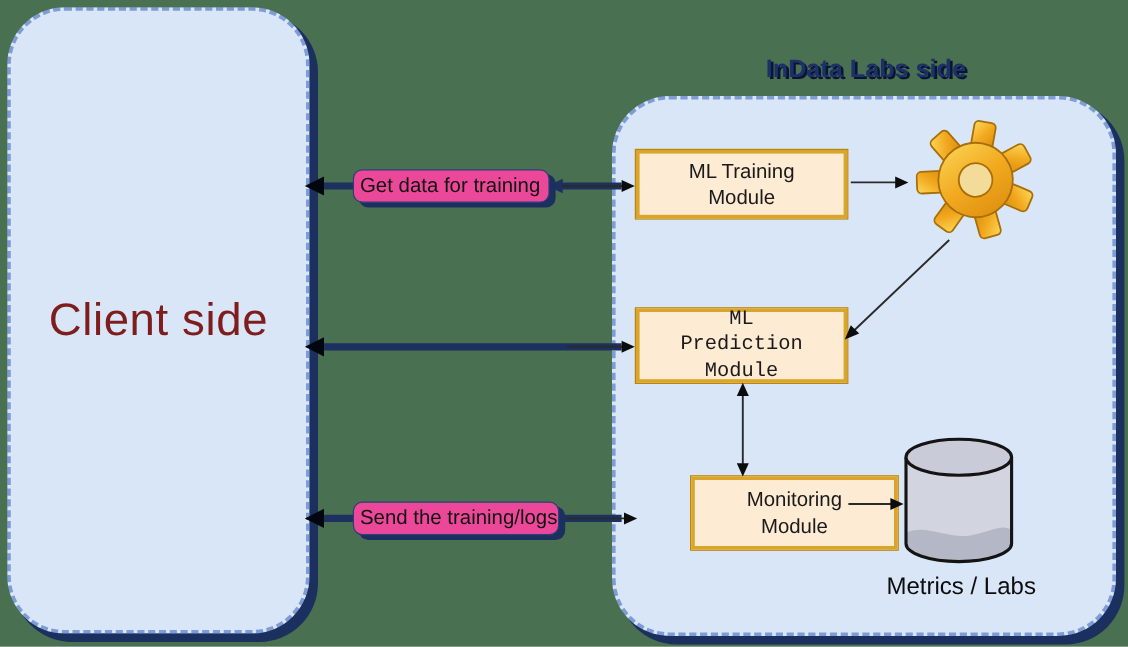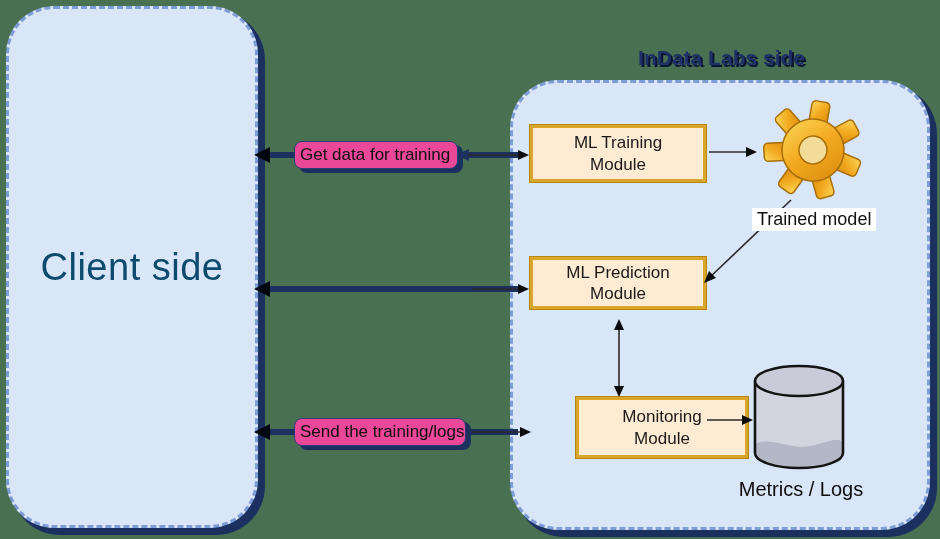--- a/index.html
+++ b/index.html
@@ -13,41 +13,41 @@
     background:#d9e6f8;
     border:3px dashed #7e9dd6;
     border-radius:48px;
     box-shadow:6px 6px 0 1px #1c3060;
   }
   #client-panel {
     left:6px; top:6px; width:252px; height:522px;
     display:flex; align-items:center; justify-content:center;
   }
   #client-panel .panel-label {
-    font-size:38px; color:#0c4a6e; letter-spacing:0.5px;text-align:center;
+    font-size:38px; color:#7f1d1d; letter-spacing:0.5px;text-align:center;
   }
   #indata-panel {
     left:510px; top:80px; width:420px; height:450px;
   }
   #indata-title {
     position:absolute; left:560px; top:46px; width:245px;
     text-align:right; font-size:21px; font-weight:bold;
     color:#1d3168; text-shadow:2px 2px 0 #0a1534;
   }
   .module {
     position:absolute;
     background:#fdebd3;
     border:3px solid #d9a62b;
     box-shadow:0 0 0 1px #b8860b;
     display:flex; align-items:center; justify-content:center;
     text-align:center; font-size:17px; color:#1a1a1a; line-height:1.25;
   }
   .module span { display:inline-block; max-width:118px; }
   #module-training   { left:530px; top:125px; width:176px; height:57px; }
-  #module-prediction { left:530px; top:257px; width:176px; height:52px; }
+  #module-prediction { left:530px; top:257px; width:176px; height:62px;font-family:Liberation Mono, monospace; }
   #module-monitoring { left:532px; top:397px; width:172px; height:61px;margin-left:44px; }
   .flow-label {
     position:absolute; height:28px;
     background:#ec4899; border:1px solid #2a3f77; border-radius:8px;
     box-shadow:5px 4px 0 #1c3060;
     font-size:17px; color:#111; line-height:26px;
     padding:0 5px; white-space:pre; overflow:hidden;
   }
   #flow-label-training   { left:294px; top:141px; width:164px; }
   #flow-label-prediction { left:294px; top:275px; width:178px; }
@@ -138,23 +138,22 @@
       <rect x="41" y="1" width="18" height="24" rx="4" transform="rotate(51.4 50 50)"></rect>
       <rect x="41" y="1" width="18" height="24" rx="4" transform="rotate(102.9 50 50)"></rect>
       <rect x="41" y="1" width="18" height="24" rx="4" transform="rotate(154.3 50 50)"></rect>
       <rect x="41" y="1" width="18" height="24" rx="4" transform="rotate(205.7 50 50)"></rect>
       <rect x="41" y="1" width="18" height="24" rx="4" transform="rotate(257.1 50 50)"></rect>
       <rect x="41" y="1" width="18" height="24" rx="4" transform="rotate(308.6 50 50)"></rect>
       <circle cx="50" cy="50" r="31"></circle>
       <circle cx="50" cy="50" r="14" fill="#f3dc9a"></circle>
     </g>
   </svg>
-  <div id="trained-model-label">Trained model</div>
 
   <svg id="cylinder" width="94" height="108" viewBox="0 0 94 108">
     <path d="M3,17 L3,89 A44,15 0 0 0 91,89 L91,17 Z" fill="#d2d5df" stroke="none"></path>
     <path d="M3,80 C20,72 38,86 58,82 C74,79 84,72 91,78 L91,89 A44,15 0 0 1 3,89 Z" fill="#b4b8c6" stroke="none"></path>
     <path d="M3,17 L3,89 A44,15 0 0 0 91,89 L91,17" fill="none" stroke="#141414" stroke-width="2.6"></path>
     <ellipse cx="47" cy="17" rx="44" ry="15" fill="#c9ccd8" stroke="#141414" stroke-width="2.6"></ellipse>
   </svg>
-  <div id="metrics-logs-label">Metrics / Logs</div>
+  <div id="metrics-logs-label">Metrics / Labs</div>
 
 </div>
 
 </body></html>

